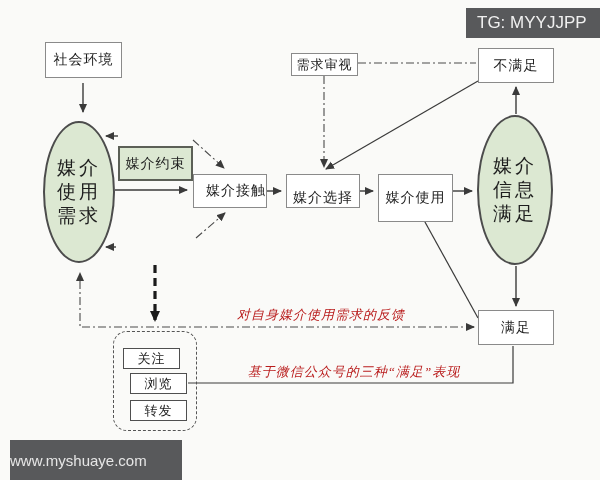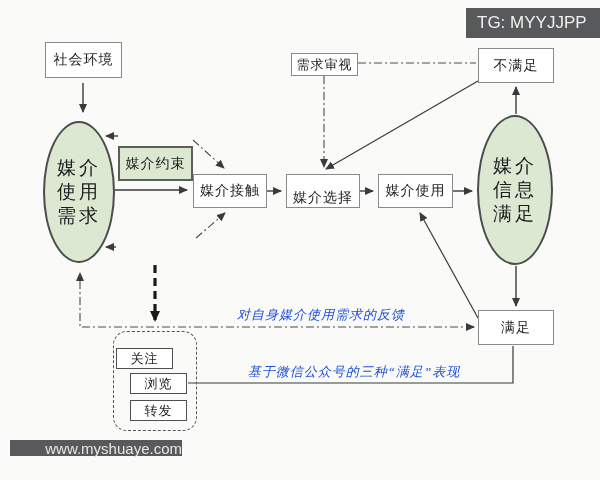--- a/index.html
+++ b/index.html
@@ -12,26 +12,26 @@
   .green{background:#dce8d2;border:2px solid #5b5f56;}
   .ellipse{border-radius:50%;flex-direction:column;background:#dce8d2;border:2px solid #4c4c4c;
            font-size:19px;line-height:24px;letter-spacing:3px;}
   .ellipse span{display:block;}
   .smallbox{font-size:13px;}
   .behavior{position:absolute;z-index:3;display:flex;align-items:center;justify-content:center;
         box-sizing:border-box;background:#fff;border:1.5px solid #4f4f4f;font-size:13px;
         letter-spacing:1px;color:#1d1d1d;}
   .dashed-group{position:absolute;z-index:2;box-sizing:border-box;border:1.5px dashed #555;
         border-radius:14px;background:transparent;}
-  .annotation{position:absolute;z-index:2;font-style:italic;font-size:13px;color:#1d4ed8;
+  .annotation{position:absolute;z-index:2;font-style:italic;font-size:13px;color:#b91c1c;
         text-align:center;letter-spacing:1px;font-family:"Liberation Serif",serif;}
   .banner{position:absolute;z-index:4;background:#58595b;color:#f0f0f0;display:flex;
         align-items:center;font-family:"Liberation Sans",sans-serif;}
   #tg-banner{left:466px;top:8px;width:134px;height:30px;font-size:17px;padding-left:11px;}
-  #site-banner{left:10px;top:440px;width:172px;height:16px;font-size:15px;justify-content:flex-end;color:#e6e6e6;}
+  #site-banner{left:10px;top:440px;width:172px;height:40px;font-size:15px;justify-content:flex-start;color:#e6e6e6;}
 </style>
 </head>
 <body>
 
 <div id="stage">
 
   <svg id="connectors" width="600" height="480" viewBox="0 0 600 480">
     <defs>
       <marker id="ah" markerWidth="11" markerHeight="10" refX="8" refY="4" orient="auto" markerUnits="userSpaceOnUse">
         <path d="M0,0 L9,4 L0,8 z" fill="#3a3a3a"></path>
@@ -80,29 +80,29 @@
     <span>媒介</span>
     <span>使用</span>
     <span>需求</span>
   </div>
 
   <div class="node green" style="left:118px;top:118px;width:75px;height:35px;margin-top:28px;">
     <span>媒介约束</span>
   </div>
 
 
-  <div class="node" style="left:193px;top:174px;width:74px;height:34px;">
+  <div class="node" style="left:193px;top:174px;width:74px;height:34px;justify-content:flex-end;">
     <span>媒介接触</span>
   </div>
 
   <div class="node" style="left:286px;top:174px;width:74px;height:34px;align-items:flex-end;">
     <span>媒介选择</span>
   </div>
 
-  <div class="node" style="left:378px;top:174px;width:75px;height:34px;">
+  <div class="node" style="left:378px;top:174px;width:75px;height:48px;">
     <span>媒介使用</span>
   </div>
 
   <div class="node smallbox" style="left:291px;top:53px;width:67px;height:23px;">
     <span>需求审视</span>
   </div>
 
   <div class="node" style="left:478px;top:48px;width:76px;height:35px;">
     <span>不满足</span>
   </div>
@@ -111,21 +111,21 @@
     <span>媒介</span>
     <span>信息</span>
     <span>满足</span>
   </div>
 
   <div class="node" style="left:478px;top:310px;width:76px;height:35px;">
     <span>满足</span>
   </div>
 
   <div class="dashed-group" style="left:113px;top:331px;width:84px;height:100px;"></div>
-  <div class="behavior" style="left:116px;top:348px;width:57px;height:21px;">
+  <div class="behavior" style="left:123px;top:348px;width:57px;height:21px;">
     <span>关注</span>
   </div>
   <div class="behavior" style="left:130px;top:373px;width:57px;height:21px;">
     <span>浏览</span>
   </div>
   <div class="behavior" style="left:130px;top:400px;width:57px;height:21px;">
     <span>转发</span>
   </div>
 
   <div class="annotation" style="left:226px;top:306px;width:190px;">对自身媒介使用需求的反馈</div>

